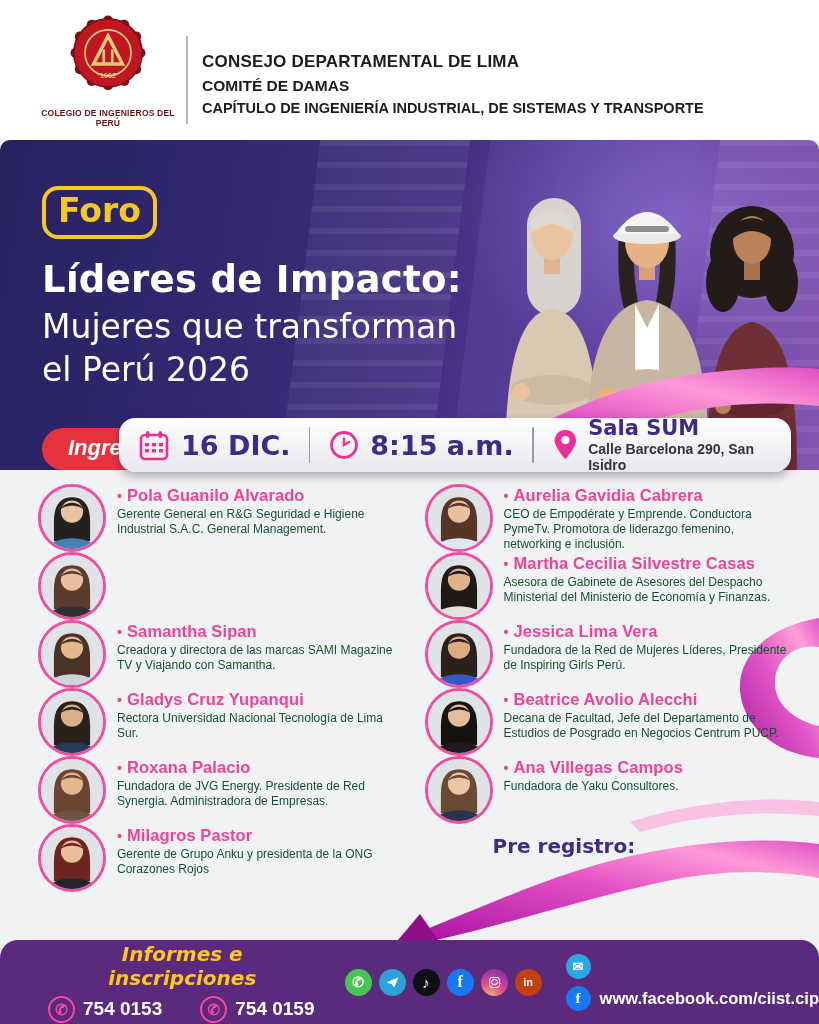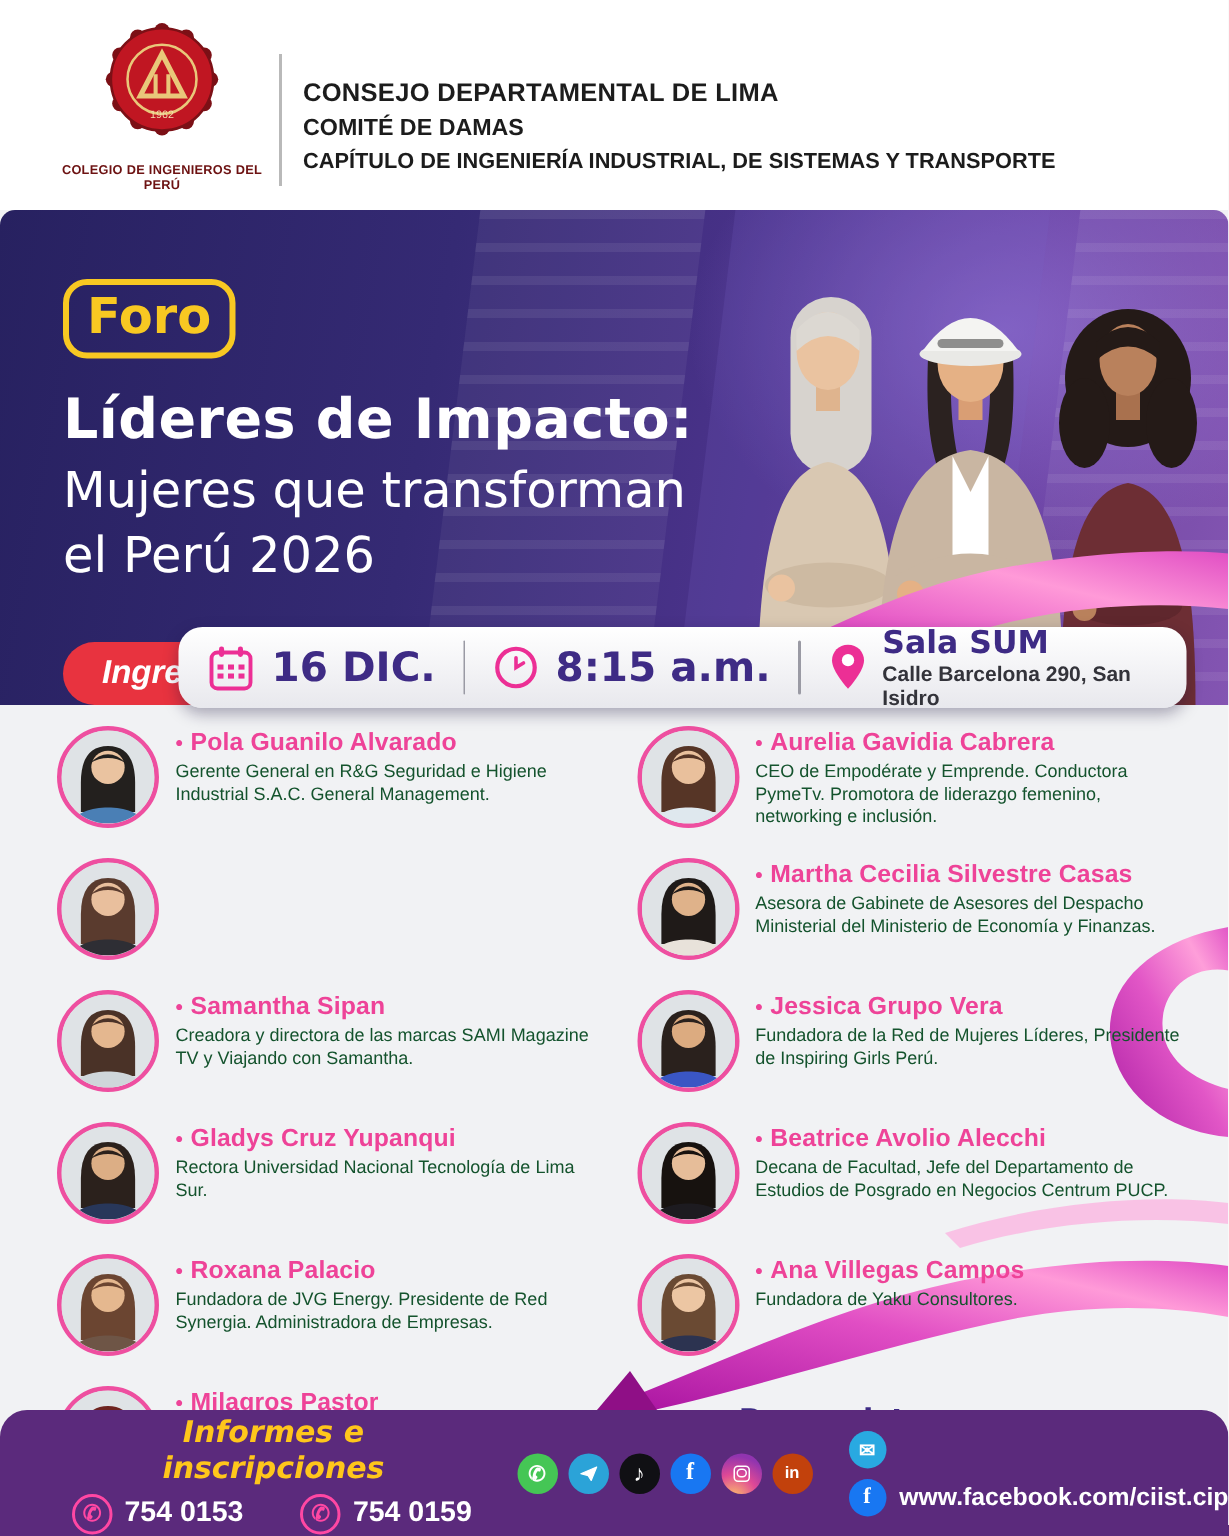--- a/index.html
+++ b/index.html
@@ -47,21 +47,21 @@
   .eb-group{display:flex;align-items:center;gap:10px;}
   .eb-sep{width:2px;height:36px;background:#9a9aa4;margin:0 18px;border-radius:2px;}
   .eb-date,.eb-time{font-family:"DejaVu Sans",sans-serif;font-size:27px;font-weight:700;color:#3e2b85;white-space:nowrap;}
   .eb-venue-name{font-family:"DejaVu Sans",sans-serif;font-size:21px;font-weight:700;color:#3e2b85;line-height:1.05;}
   .eb-venue-addr{font-size:14px;font-weight:600;color:#33333a;margin-top:1px;}
 
   
   .speakers{position:absolute;top:470px;left:0;width:819px;height:470px;background:#f1f2f4;overflow:hidden;}
   .spk-ribbons{position:absolute;left:0;top:0;width:819px;height:470px;z-index:1;pointer-events:none;}
   .columns{position:relative;z-index:2;display:flex;gap:22px;padding:14px 30px 0 38px;}
-  .col{flex:1;display:flex;flex-direction:column;gap:20px;}
+  .col{flex:1;display:flex;flex-direction:column;gap:0;}
   .speaker{display:flex;gap:11px;}
   .avatar{flex:0 0 68px;width:68px;height:68px;border-radius:50%;border:3px solid #ee4fa0;
           overflow:hidden;background:#dfe3e6;}
   .avatar svg{display:block;width:100%;height:100%;}
   .spk-text{padding-top:2px;}
   .spk-name{font-size:16.5px;font-weight:800;color:#ee4398;letter-spacing:.1px;}
   .spk-bullet{color:#ee4398;margin-right:5px;font-size:14px;}
   .spk-bio{font-size:12px;font-weight:500;color:#14532d;line-height:1.24;margin-top:2px;}
   
   .col-left .speaker:nth-child(1) .avatar{--hair:#23201e;--skin:#eac3a0;--top:#4a7fb5;}
@@ -397,21 +397,21 @@
           <div class="avatar">
             <svg viewBox="0 0 48 48">
                 <rect width="48" height="48" fill="#dfe3e6"></rect>
                 <path d="M10 27 Q10 8 24 8 Q38 8 38 27 L38 42 L10 42 Z" fill="var(--hair)"></path>
                 <path d="M5 48 C9 37 39 37 43 48 Z" fill="var(--top)"></path>
                 <circle cx="24" cy="19" r="8.6" fill="var(--skin)"></circle>
                 <path d="M14.5 17 Q24 7.5 33.5 17 Q24 11.5 14.5 17 Z" fill="var(--hair)"></path>
               </svg>
           </div>
           <div class="spk-text">
-            <div class="spk-name"><span class="spk-bullet">•</span><span>Jessica Grupo Vera</span></div>
+            <div class="spk-name"><span class="spk-bullet">•</span><span>Jessica Lima Vera</span></div>
             <div class="spk-bio">Fundadora de la Red de Mujeres Líderes, Presidente de Inspiring Girls Perú.</div>
           </div>
         </div>
 
         <div class="speaker">
           <div class="avatar">
             <svg viewBox="0 0 48 48">
                 <rect width="48" height="48" fill="#dfe3e6"></rect>
                 <path d="M10 27 Q10 8 24 8 Q38 8 38 27 L38 42 L10 42 Z" fill="var(--hair)"></path>
                 <path d="M5 48 C9 37 39 37 43 48 Z" fill="var(--top)"></path>

